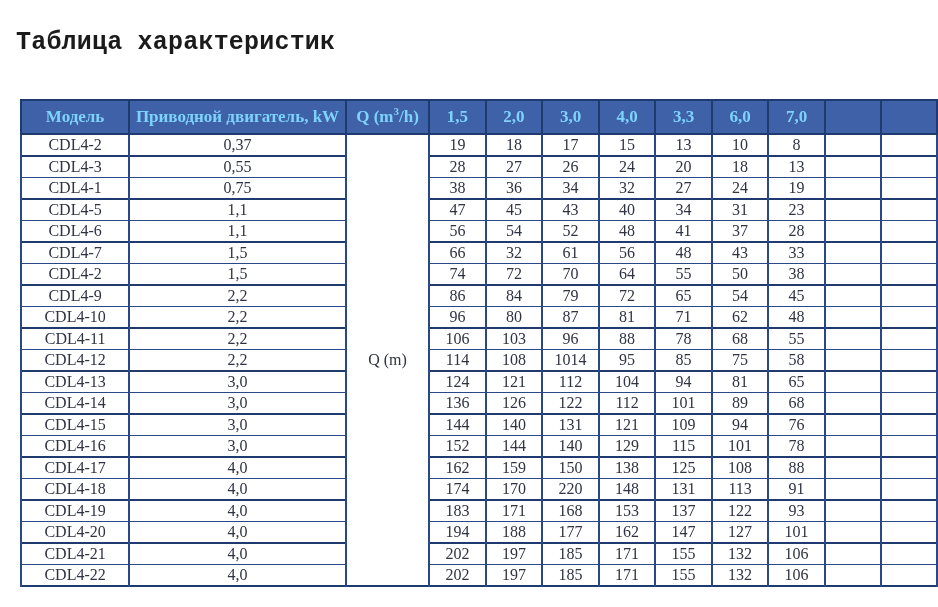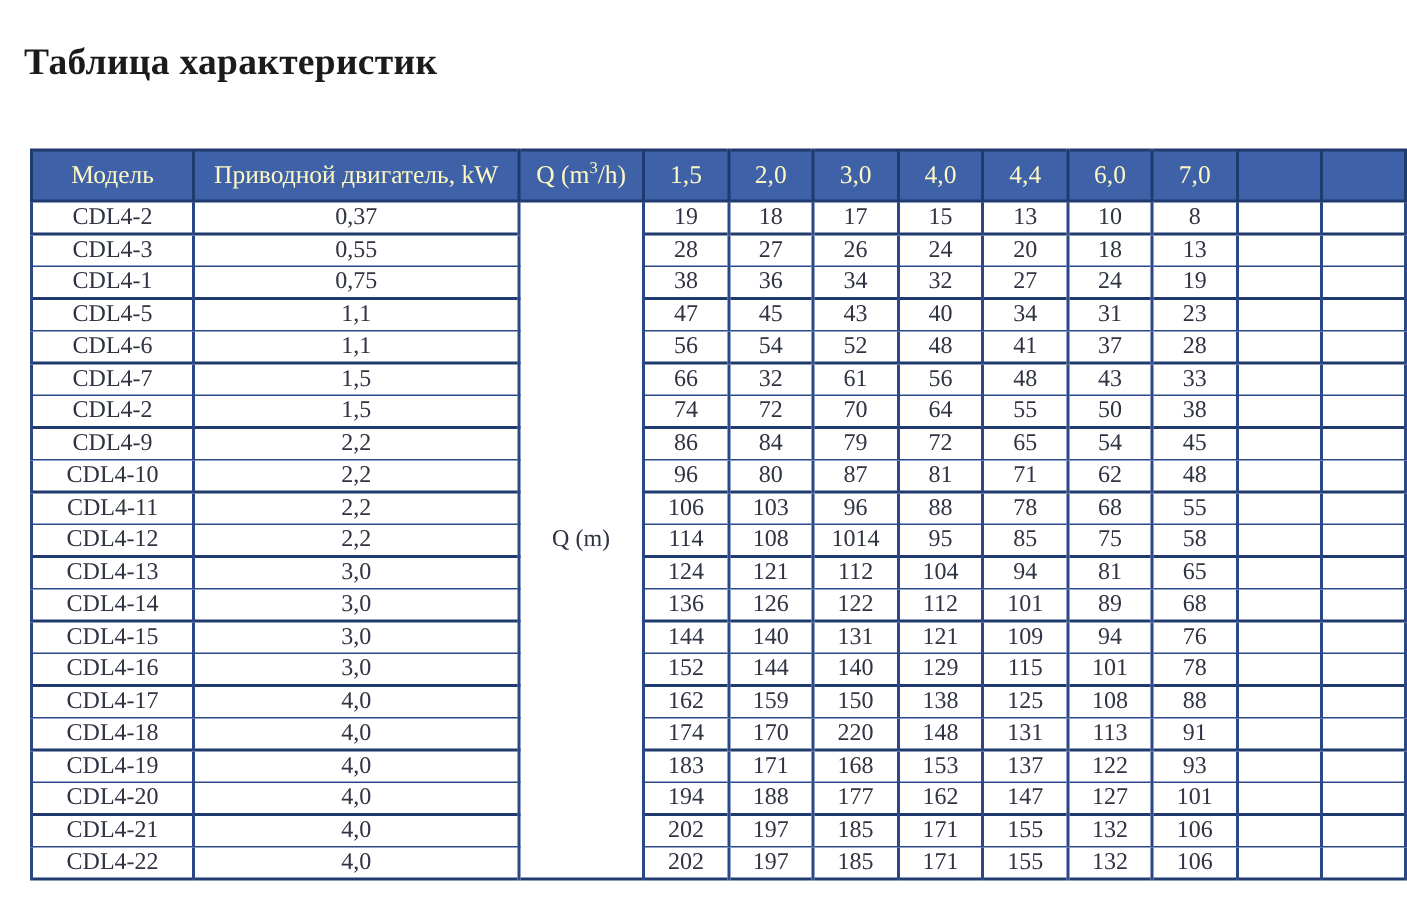--- a/index.html
+++ b/index.html
@@ -10,43 +10,43 @@
     height: 607px;
     overflow: hidden;
   }
   .page {
     position: relative;
     width: 938px;
     height: 607px;
     background: #ffffff;
   }
   .page-title {
-    font-family: Liberation Serif, serif;
+    font-family: Liberation Mono, monospace;
     font-weight: 700;
     font-size: 25px;
     letter-spacing: 0.2px;
     color: #1b1b1b;
     margin: 0;
     position: absolute;
     left: 16px;
     top: 28px;
   }
   table.char-table {
     position: absolute;
     left: 20px;
     top: 99px;
     border-collapse: collapse;
     table-layout: fixed;
     font-family: "Liberation Serif", serif;
     border: 2px solid #1e3a6e;
   }
   .char-table th {
     background: #3f61a8;
-    color: #fef9c3;
-    font-weight: 400;
+    color: #7dd3fc;
+    font-weight: 700;
     font-size: 17px;
     height: 32px;
     padding: 0 2px;
     border: 1px solid #1e3a6e;
     border-left-width: 2px;
     border-right-width: 2px;
     border-bottom-width: 2px;
     text-align: center;
     vertical-align: middle;
   }
@@ -90,21 +90,21 @@
     <thead>
       <tr id="header-row">
         <th class="col-model">Модель</th>
         <th class="col-motor">Приводной двигатель, kW</th>
         <th class="col-q"><span>Q (m</span><sup>3</sup><span>/h)</span></th>
 
       <th class="col-val">1,5</th>
           <th class="col-val">2,0</th>
           <th class="col-val">3,0</th>
           <th class="col-val">4,0</th>
-          <th class="col-val">4,4</th>
+          <th class="col-val">3,3</th>
           <th class="col-val">6,0</th>
           <th class="col-val">7,0</th>
           <th class="col-val"></th>
           <th class="col-val"></th>
         </tr>
     </thead>
     <tbody id="table-body">
 
     <tr>
           <td>CDL4-2</td>

